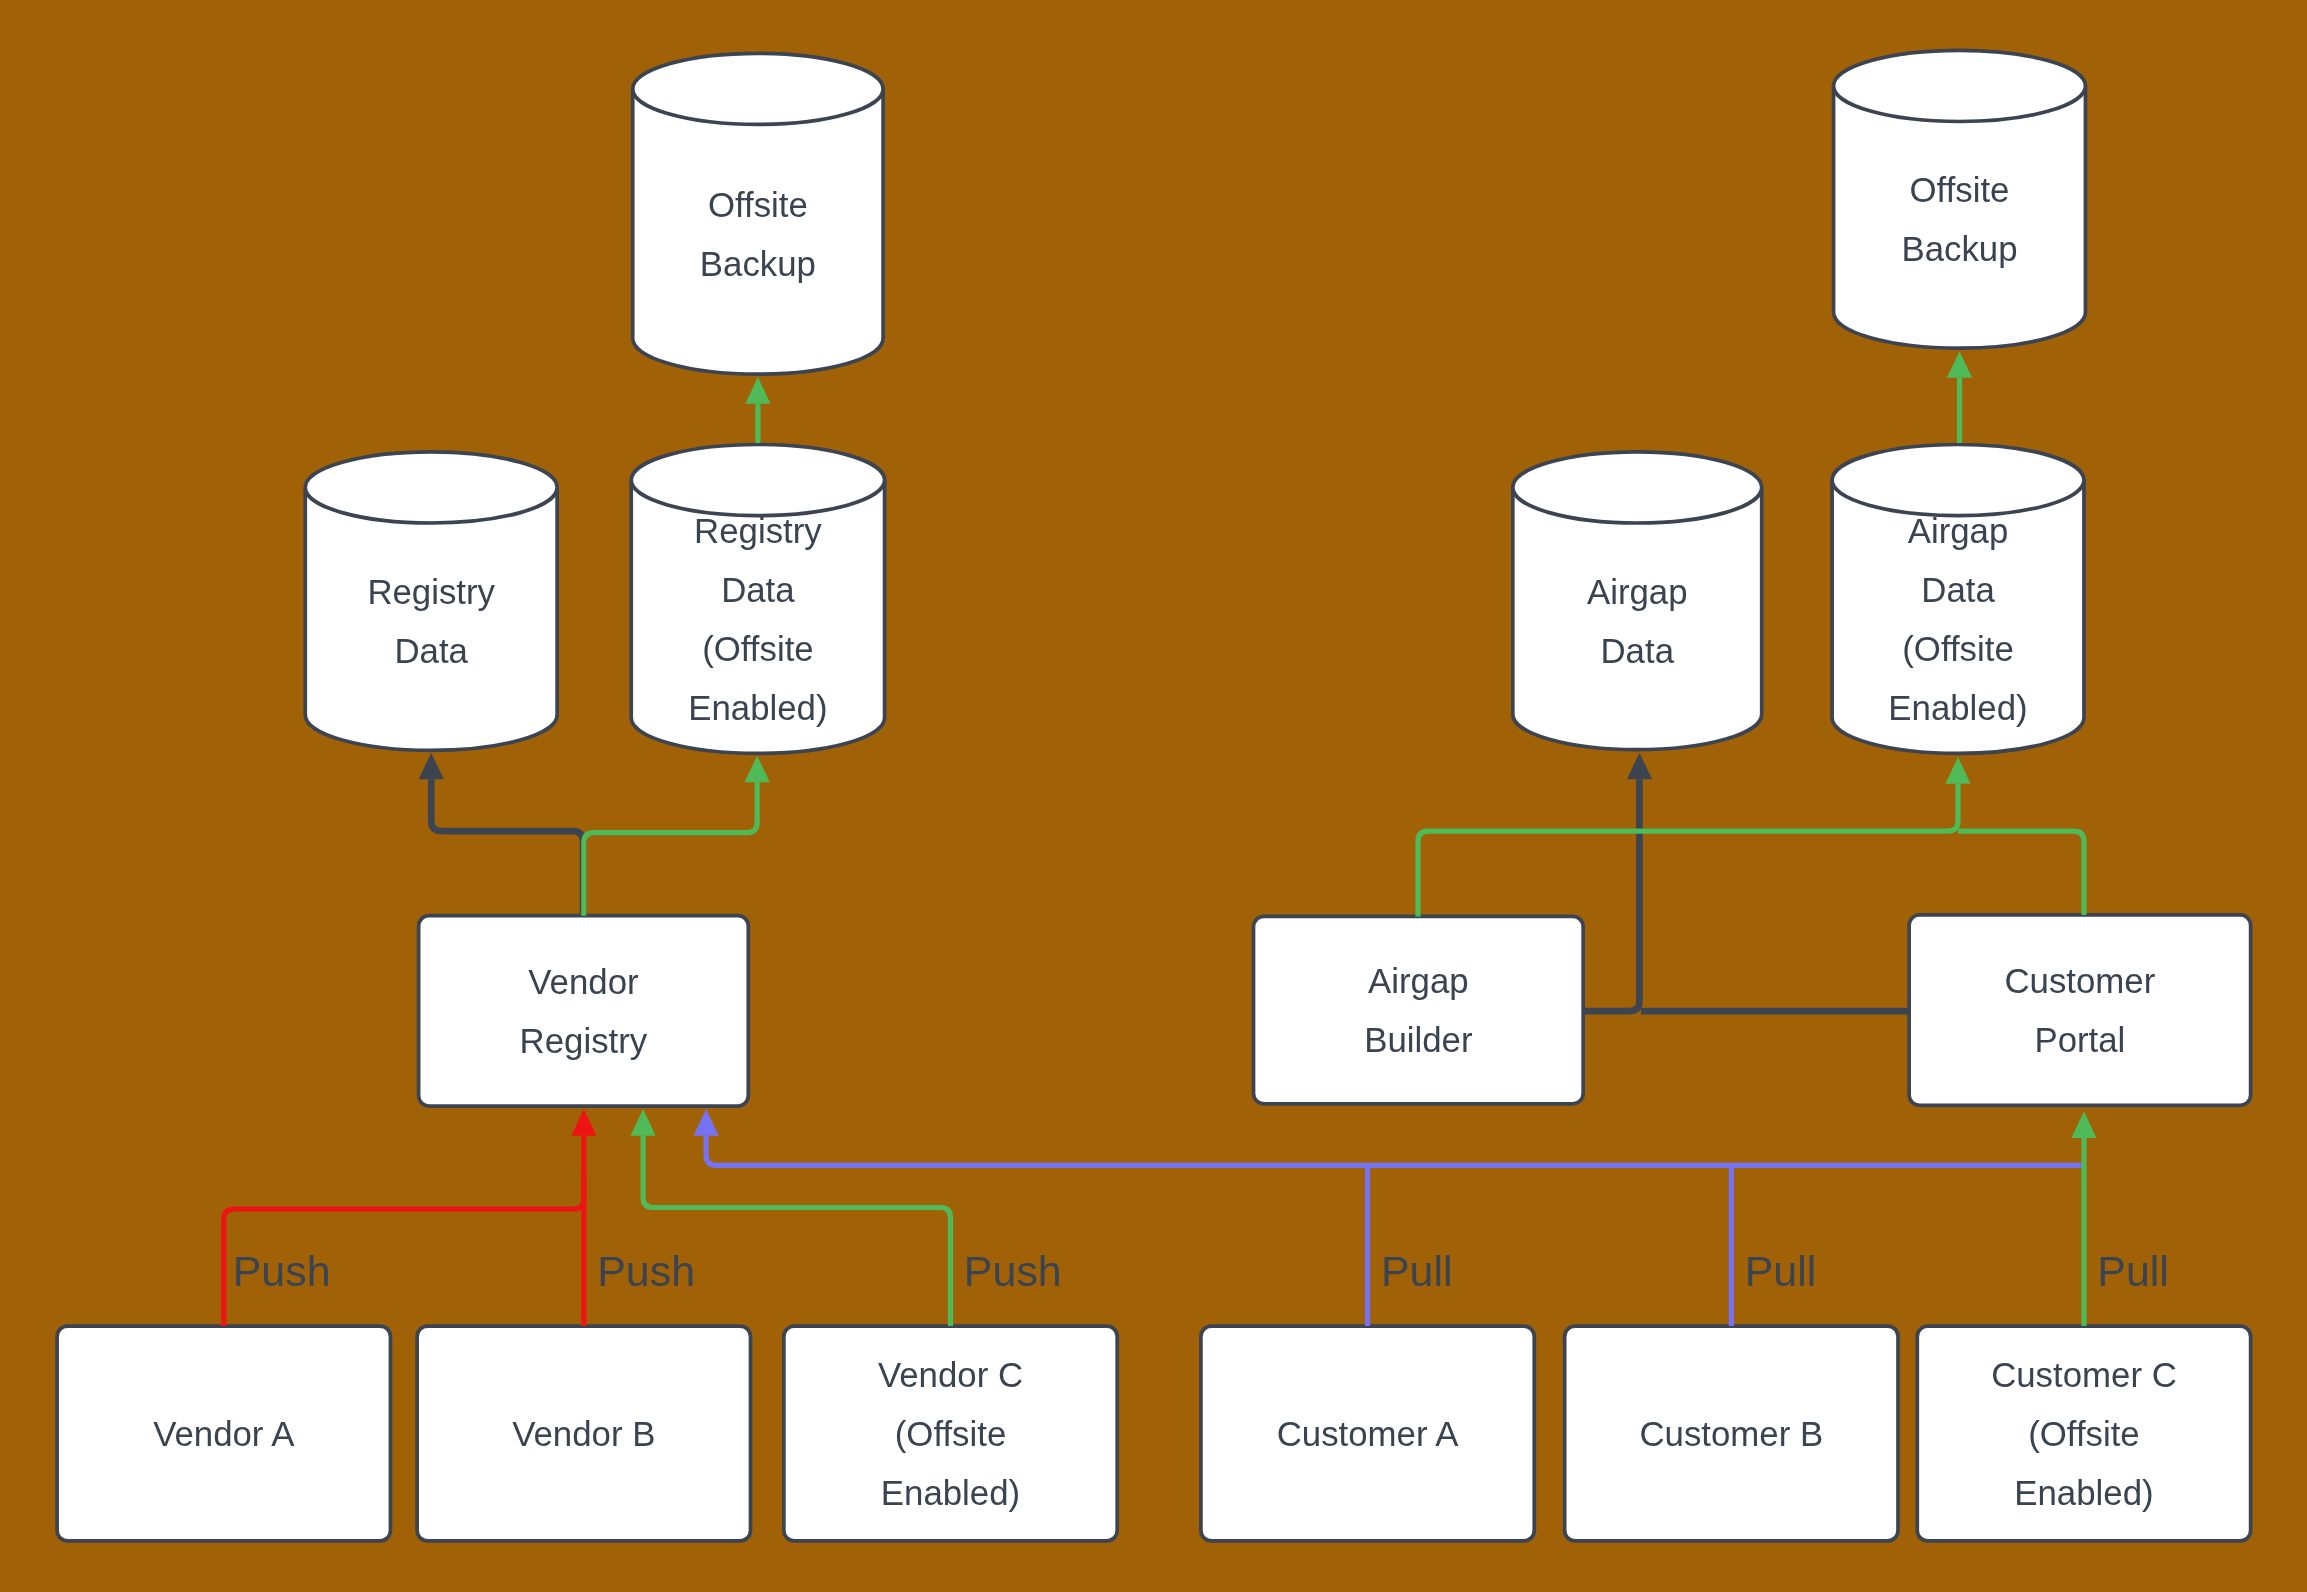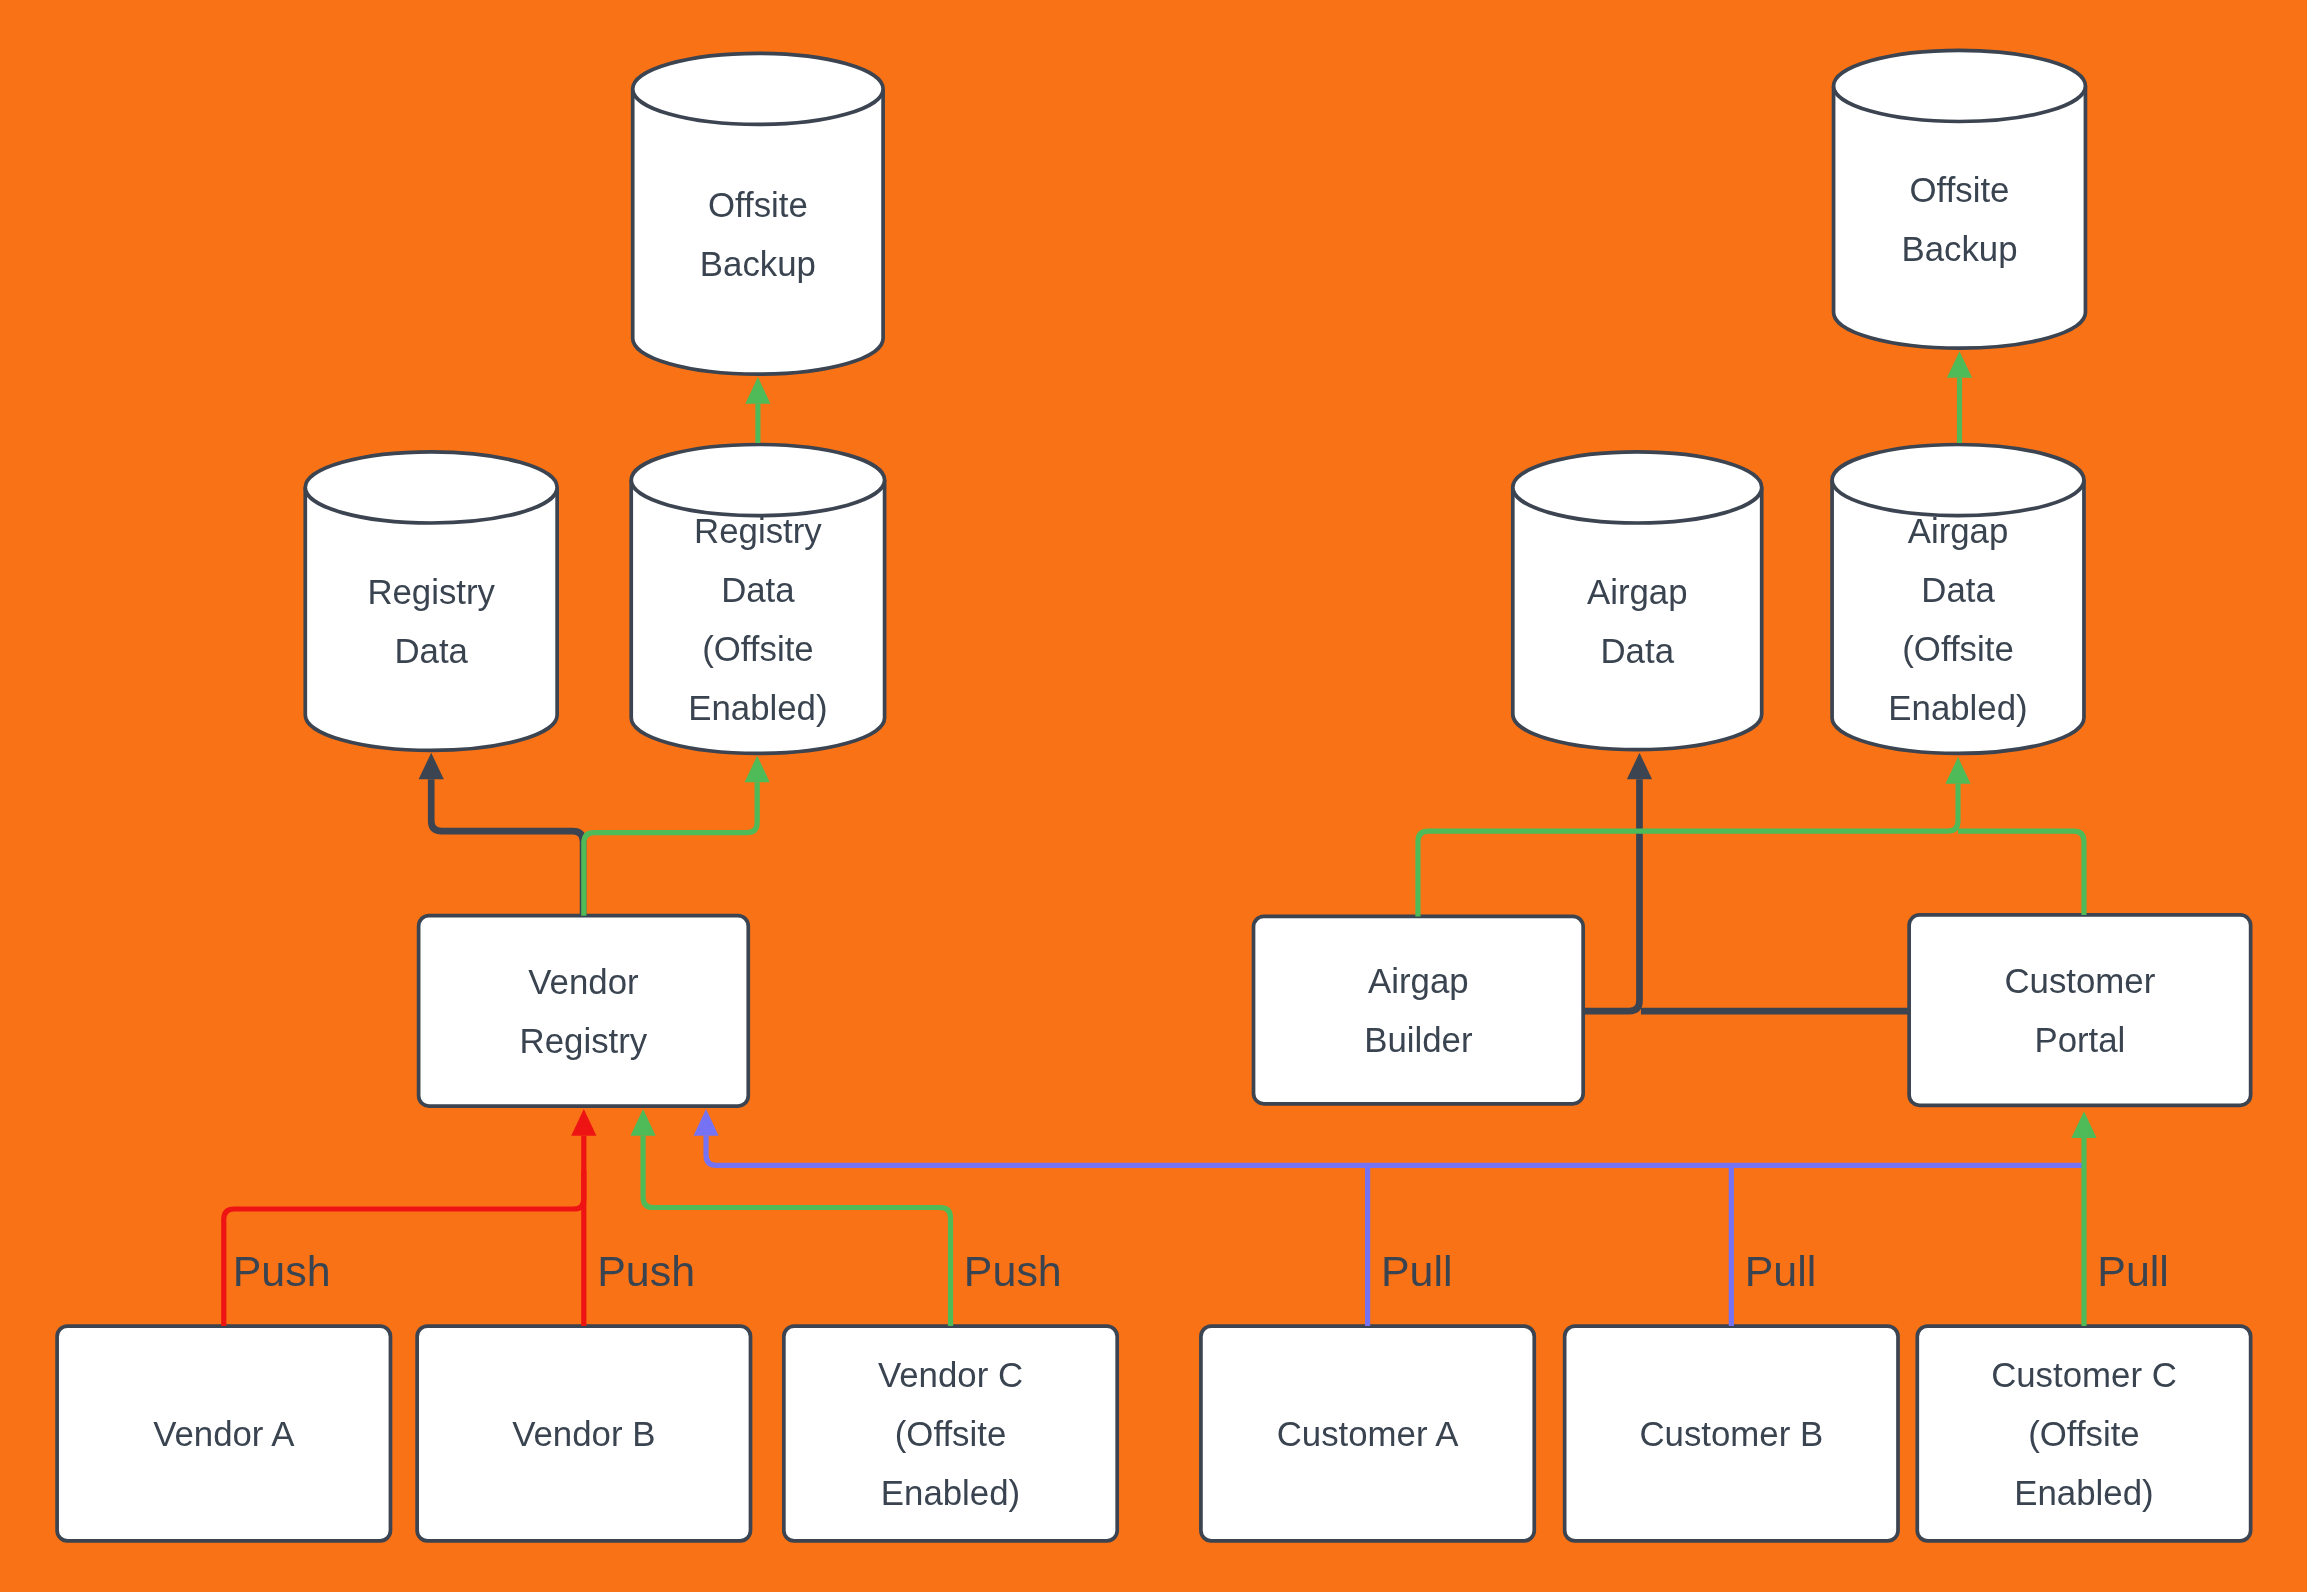--- a/index.html
+++ b/index.html
@@ -1,16 +1,16 @@
 <!DOCTYPE html>
 <html style="font-size:12px"><head>
 <meta charset="utf-8">
 <style>
   html,body{margin:0;padding:0;background:#ffffff;}
-  #stage{width:2307px;height:1592px;background:#f97316;}
+  #stage{width:2307px;height:1592px;background:#a16207;}
   svg{display:block;}
   text{font-family:"Liberation Sans","DejaVu Sans",sans-serif;}
 </style>
 </head>
 <body>
 
 <div id="stage">
   <svg id="diagram" xmlns="http://www.w3.org/2000/svg" viewBox="0 0 3114 2149" width="2307" height="1592">
       <g>
         <path d="M 854 120 L 854 457 A 169 48 0 0 0 1192 457 L 1192 120" fill="#ffffff" stroke="#3b4450" stroke-width="5"></path>

